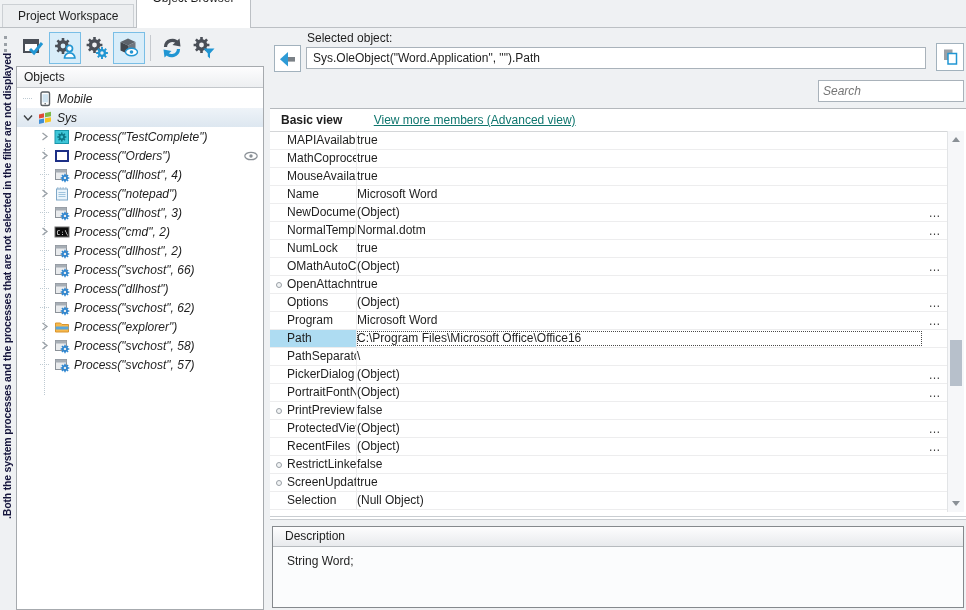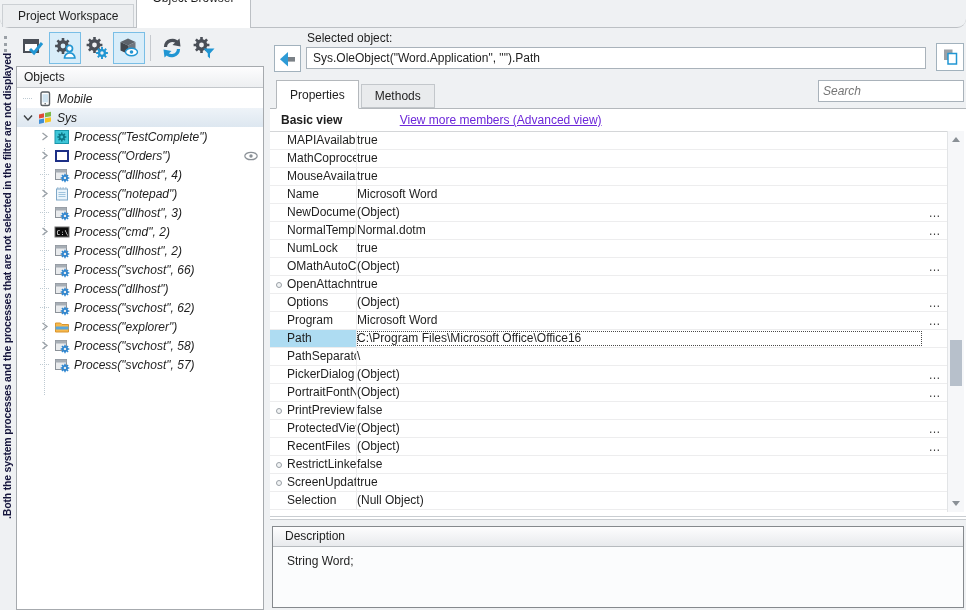--- a/index.html
+++ b/index.html
@@ -4,21 +4,21 @@
 <style>
   * { margin:0; padding:0; box-sizing:border-box; }
   html,body { background:#fff; }
   #app {
     position:relative; width:966px; height:610px; overflow:hidden;
     background:#eff1f3; color:#1e1e1e;
     font-family:"Liberation Sans","DejaVu Sans",sans-serif; font-size:12px;
   }
   
   .tabstrip { position:absolute; left:0; top:0; width:966px; height:28px;
-    border-bottom:1px solid #bcc0c4; display:flex; align-items:flex-end;border-radius:9px; }
+    border-bottom:1px solid #bcc0c4; display:flex; align-items:flex-end; }
   .wtab { padding:0 15px; border:1px solid #ccd0d4; border-bottom:none;
     background:#eceef0; height:23px; line-height:22px; margin-left:2px; cursor:default; }
   .wtab.active { background:#fff; border-color:#bcc0c4; height:44px; line-height:27px;
     margin-bottom:-1px; z-index:2; position:relative; }
   
   .vnote { position:absolute; left:1px; top:613px; width:560px;
     transform:rotate(-90deg); transform-origin:0 0;
     white-space:nowrap; overflow:hidden; direction:rtl;
     font-weight:bold; font-size:10.5px; letter-spacing:-0.2px; color:#15153c; }
   
@@ -61,21 +61,21 @@
   .ptab.active { background:#fff; border-color:#b4b8bc; border-bottom:1px solid #fff; height:29px; line-height:28px; margin-bottom:-1px; }
   .searchbox { position:absolute; left:818px; top:80px; width:146px; height:22px;
     border:1px solid #a9b2ba; background:#fff; display:flex; align-items:center; z-index:3; }
   .searchbox input { flex:1; border:none; outline:none; padding:0 4px; font-style:italic;
     font-family:"Liberation Sans","DejaVu Sans",sans-serif; font-size:12px; color:#3c3c3c; background:transparent; }
   
   .content { position:absolute; left:270px; top:108px; width:696px; height:412px;
     background:#fff; border-top:1px solid #b4b8bc; }
   .basicrow { position:absolute; left:281px; top:113px; z-index:1; }
   .basicrow b { margin-right:28px; }
-  .advlink { color:#6d28d9; text-decoration:underline; cursor:pointer;margin-left:26px; }
+  .advlink { color:#0f766e; text-decoration:underline; cursor:pointer; }
   .ptable { position:absolute; left:270px; top:131px; width:677px; height:381px;
     background:#fff; border-top:1px solid #d4d6d8; overflow:hidden; }
   .prow { height:18px; display:flex; align-items:center; border-bottom:1px solid #ededee; cursor:default; }
   .c-ico { width:17px; flex:0 0 17px; display:flex; align-items:center; justify-content:center; height:100%; }
   .wdot { width:6px; height:6px; border:1px solid #9aa0a6; border-radius:50%; background:#f2f4f5; }
   .c-name { width:69px; flex:0 0 69px; height:100%; line-height:17px; white-space:nowrap; overflow:hidden; }
   .c-val { flex:1; height:100%; line-height:17px; white-space:nowrap; overflow:hidden; border-left:1px solid #ededee; }
   .c-ell { width:24px; flex:0 0 24px; text-align:center; color:#3c3c3c; letter-spacing:1px; cursor:pointer; }
   .prow.sel .c-ico, .prow.sel .c-name { background:#aedcf2; }
   .prow.sel .c-val { outline:1px dotted #4a4a4a; outline-offset:-2px; }
@@ -409,24 +409,20 @@
   </div>
   <div class="selobj-label">Selected object:</div>
   <input class="selobj-input" type="text" value="Sys.OleObject(&quot;Word.Application&quot;, &quot;&quot;).Path" style="">
   <div class="copybtn">
     <svg width="20" height="20" viewBox="0 0 20 20">
       <rect x="4" y="2.5" width="8.5" height="10.5" fill="#9aa0a6"></rect>
       <rect x="8" y="6.5" width="8.5" height="10.5" fill="#fff" stroke="#2196d3" stroke-width="1.5"></rect>
     </svg>
   </div>
 
-  <div class="ptabs">
-    <div class="ptab active">Properties</div>
-    <div class="ptab">Methods</div>
-  </div>
 
   <div class="searchbox">
     <input type="text" placeholder="Search" style="">
 
   </div>
 
   <div class="content"></div>
   <div class="basicrow">
     <b>Basic view</b>
     <span class="advlink">View more members (Advanced view)</span>

